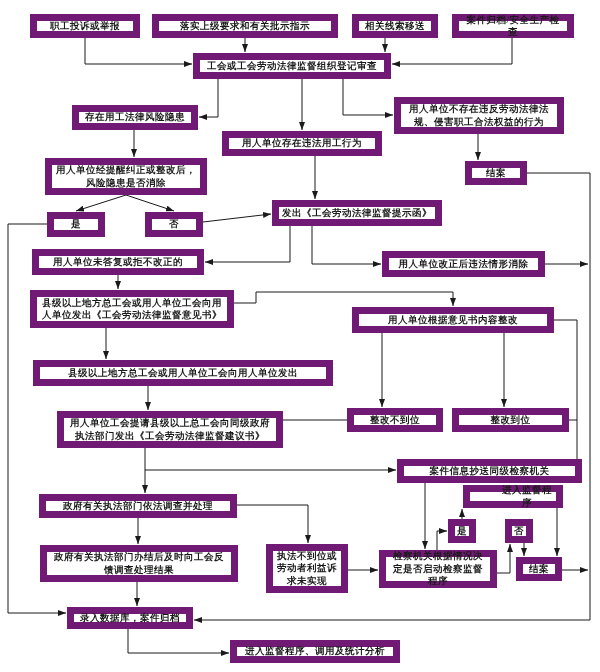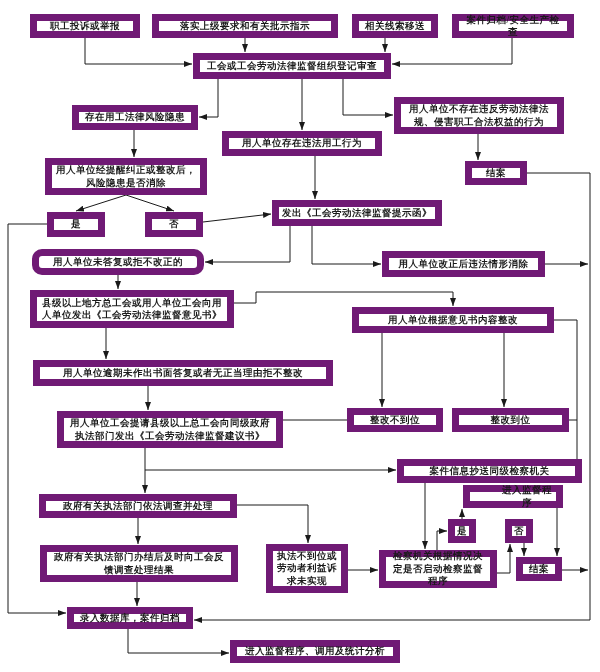--- a/index.html
+++ b/index.html
@@ -90,25 +90,25 @@
   <div class="node" style="left:452px;top:14px;width:122px;height:24px;">案件归档/安全生产检查</div>
   <div class="node" style="left:193px;top:53px;width:198px;height:26px;">工会或工会劳动法律监督组织登记审查</div>
   <div class="node" style="left:72px;top:105px;width:126px;height:25px;">存在用工法律风险隐患</div>
   <div class="node" style="left:394px;top:97px;width:170px;height:37px;">用人单位不存在违反劳动法律法规、侵害职工合法权益的行为</div>
   <div class="node" style="left:222px;top:131px;width:160px;height:25px;">用人单位存在违法用工行为</div>
   <div class="node" style="left:45px;top:158px;width:162px;height:37px;">用人单位经提醒纠正或整改后，风险隐患是否消除</div>
   <div class="node" style="left:465px;top:161px;width:62px;height:24px;">结案</div>
   <div class="node" style="left:47px;top:212px;width:58px;height:25px;">是</div>
   <div class="node" style="left:145px;top:212px;width:58px;height:25px;">否</div>
   <div class="node" style="left:272px;top:200px;width:170px;height:26px;">发出《工会劳动法律监督提示函》</div>
-  <div class="node" style="left:32px;top:249px;width:172px;height:26px;border-radius:10px;">用人单位未答复或拒不改正的</div>
+  <div class="node" style="left:32px;top:249px;width:172px;height:26px;">用人单位未答复或拒不改正的</div>
   <div class="node" style="left:382px;top:251px;width:163px;height:26px;">用人单位改正后违法情形消除</div>
   <div class="node" style="left:30px;top:290px;width:204px;height:38px;">县级以上地方总工会或用人单位工会向用人单位发出《工会劳动法律监督意见书》</div>
   <div class="node" style="left:352px;top:307px;width:202px;height:26px;">用人单位根据意见书内容整改</div>
-  <div class="node" style="left:33px;top:360px;width:300px;height:26px;">用人单位逾期未作出书面答复或者无正当理由拒不整改</div>
+  <div class="node" style="left:33px;top:360px;width:300px;height:26px;">县级以上地方总工会或用人单位工会向用人单位发出</div>
   <div class="node" style="left:37px;top:411px;width:226px;height:37px;margin-left:20px;">用人单位工会提请县级以上总工会向同级政府执法部门发出《工会劳动法律监督建议书》</div>
   <div class="node" style="left:347px;top:408px;width:96px;height:24px;">整改不到位</div>
   <div class="node" style="left:452px;top:408px;width:117px;height:24px;">整改到位</div>
   <div class="node" style="left:397px;top:459px;width:185px;height:24px;">案件信息抄送同级检察机关</div>
   <div class="node" style="left:463px;top:485px;width:100px;height:23px;padding-left:31px;">进入监督程序</div>
   <div class="node" style="left:39px;top:494px;width:198px;height:24px;">政府有关执法部门依法调查并处理</div>
   <div class="node" style="left:448px;top:519px;width:28px;height:24px;">是</div>
   <div class="node" style="left:505px;top:519px;width:28px;height:24px;">否</div>
   <div class="node" style="left:40px;top:545px;width:198px;height:37px;">政府有关执法部门办结后及时向工会反馈调查处理结果</div>
   <div class="node" style="left:266px;top:544px;width:82px;height:49px;">执法不到位或劳动者利益诉求未实现</div>

